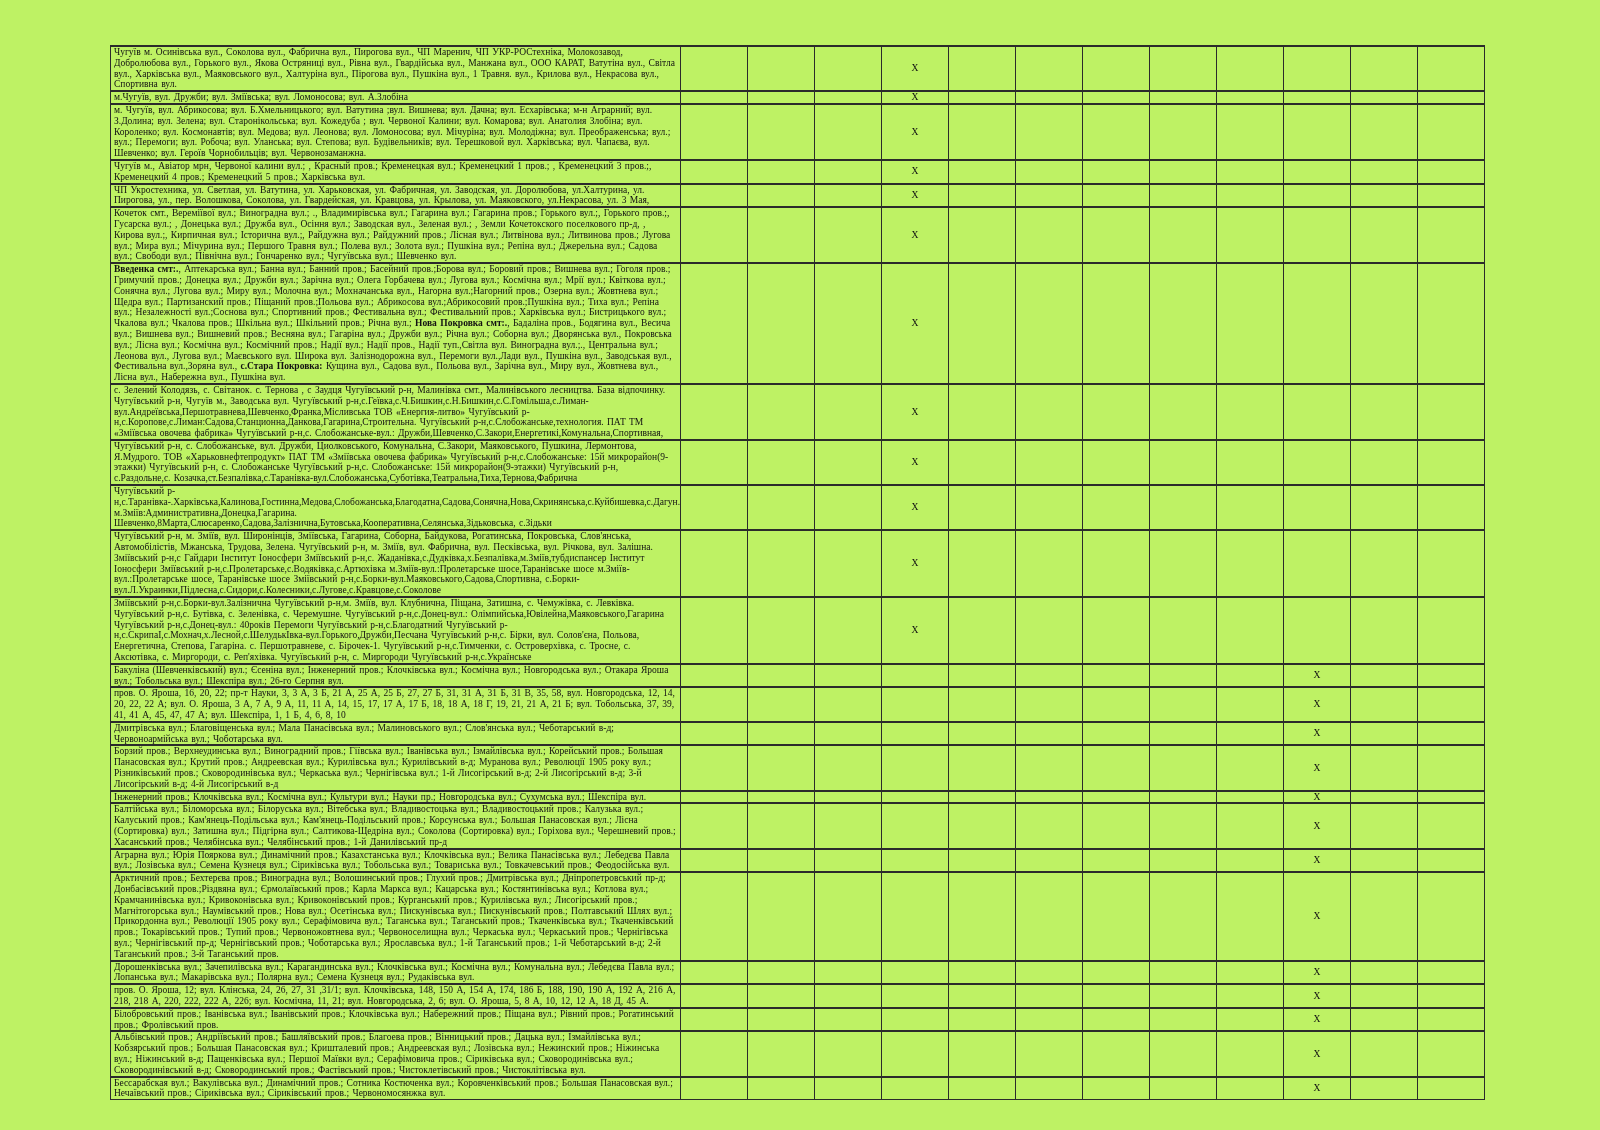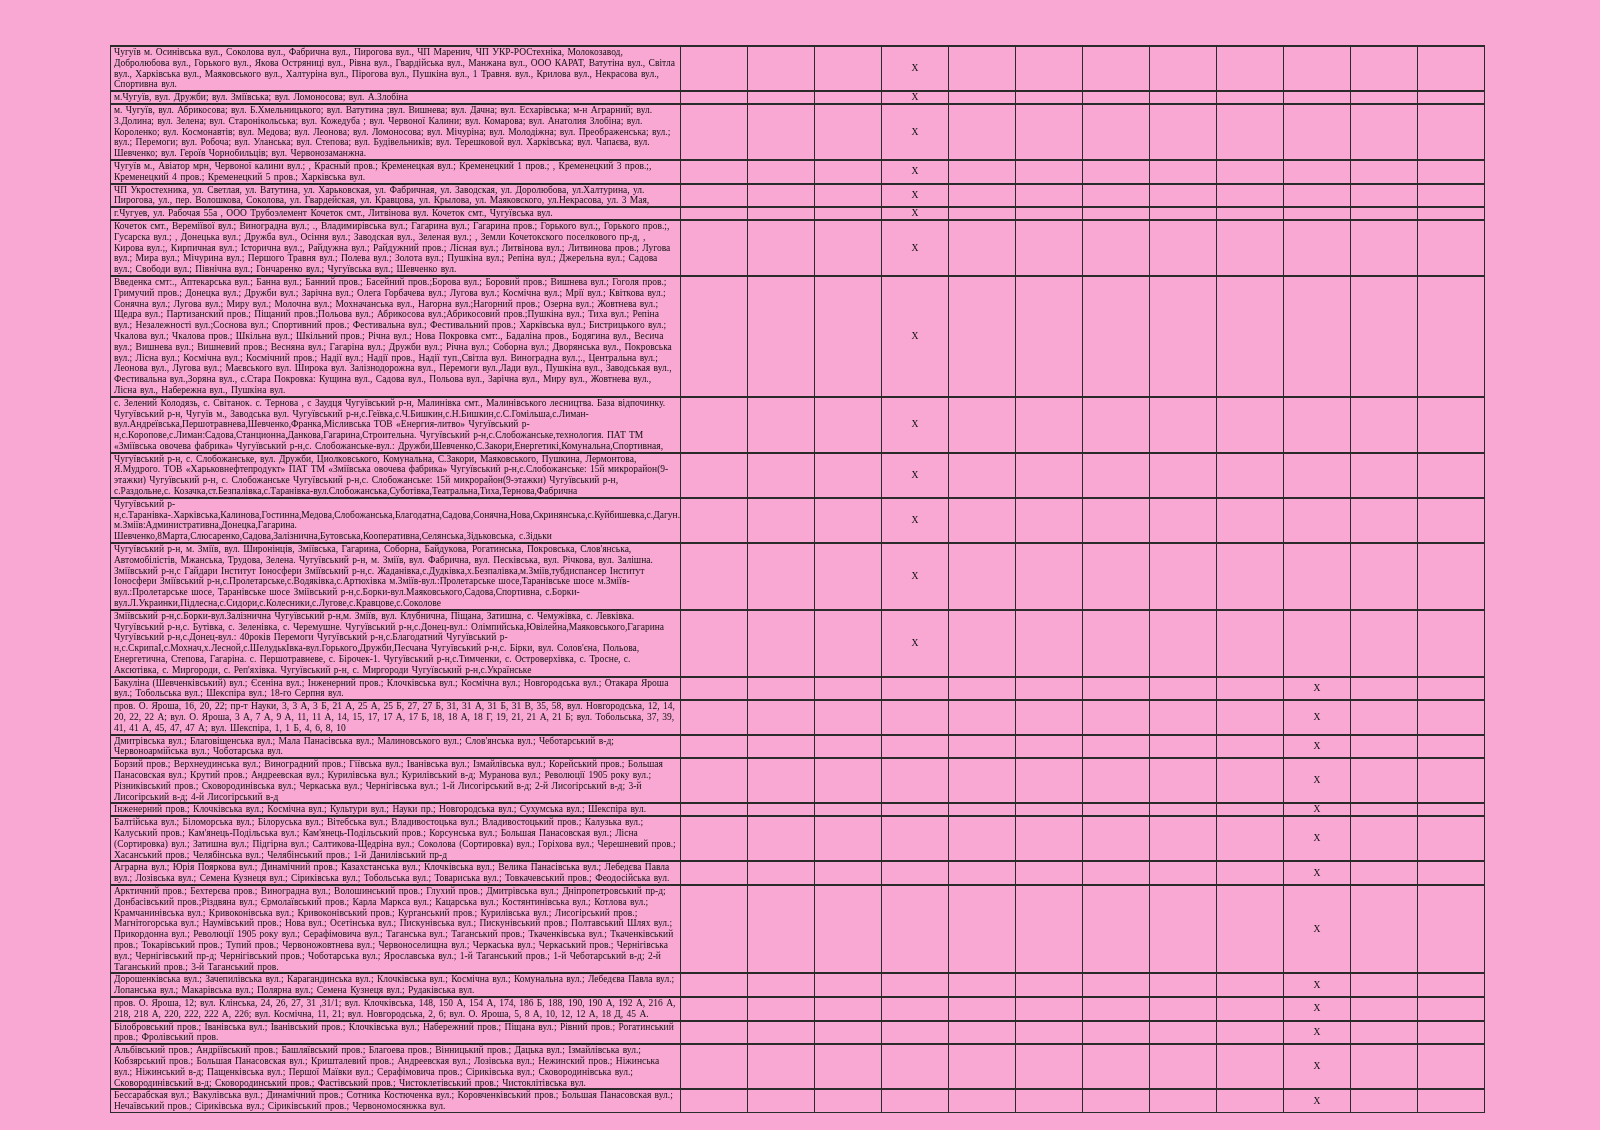--- a/index.html
+++ b/index.html
@@ -1,19 +1,19 @@
 <!DOCTYPE html>
 <html><head>
 <meta charset="utf-8">
 <style>
   html,body{margin:0;padding:0;background:#ffffff;}
   .page{
     position:relative;
     width:1600px;height:1130px;
-    background:#f9a8d4;
+    background:#bef264;
     font-family:"Liberation Serif","DejaVu Serif",serif;
     color:#000;
     overflow:hidden;
   }
   table.addr{
     position:absolute;left:110px;top:45px;
     width:1374px;
     border-collapse:separate;border-spacing:0;
     table-layout:fixed;
     border-top:1px solid #2b2b2b;border-left:1px solid #2b2b2b;
@@ -29,21 +29,21 @@
   }
   td.streets{
     text-align:left;
     word-spacing:1px;
   }
   td.mark{
     text-align:center;
     font-size:10px;
     padding:0;
   }
-  .b{font-weight:normal;}
+  .b{font-weight:bold;}
 </style>
 </head>
 <body>
 
 <div class="page">
   <table class="addr">
     <colgroup id="addr-colgroup">
         <col style="width: 570px;">
         <col style="width: 67px;">
         <col style="width: 67px;">
@@ -128,35 +128,20 @@
           <td class="mark"></td>
           <td class="mark"></td>
           <td class="mark"></td>
           <td class="mark"></td>
           <td class="mark"></td>
           <td class="mark"></td>
           <td class="mark"></td>
           <td class="mark"></td>
         </tr>
         <tr>
-          <td class="streets"><span>г.Чугуев, ул. Рабочая 55а , ООО Трубоэлемент  Кочеток смт., Литвінова вул. Кочеток смт., Чугуївська вул.</span></td>
-          <td class="mark"></td>
-          <td class="mark"></td>
-          <td class="mark"></td>
-          <td class="mark">X</td>
-          <td class="mark"></td>
-          <td class="mark"></td>
-          <td class="mark"></td>
-          <td class="mark"></td>
-          <td class="mark"></td>
-          <td class="mark"></td>
-          <td class="mark"></td>
-          <td class="mark"></td>
-        </tr>
-        <tr>
           <td class="streets"><span>Кочеток смт., Вереміївої вул.; Виноградна вул.; ., Владимирівська вул.; Гагарина вул.; Гагарина пров.;  Горького вул.;, Горького пров.;, Гусарска вул.; , Донецька вул.; Дружба вул., Осіння вул.; Заводская вул., Зеленая вул.; , Земли Кочетокского поселкового пр-д, , Кирова вул.;, Кирпичная вул.; Історична вул.;, Райдужна вул.; Райдужний пров.; Лісная вул.; Литвінова вул.;  Литвинова пров.;  Лугова вул.; Мира вул.; Мічурина вул.;  Першого Травня вул.;  Полева вул.;  Золота вул.; Пушкіна вул.; Репіна вул.;  Джерельна вул.; Садова вул.; Свободи вул.;  Північна вул.; Гончаренко вул.;  Чугуївська вул.;  Шевченко вул.</span></td>
           <td class="mark"></td>
           <td class="mark"></td>
           <td class="mark"></td>
           <td class="mark">X</td>
           <td class="mark"></td>
           <td class="mark"></td>
           <td class="mark"></td>
           <td class="mark"></td>
           <td class="mark"></td>
@@ -248,21 +233,21 @@
           <td class="mark"></td>
           <td class="mark"></td>
           <td class="mark"></td>
           <td class="mark"></td>
           <td class="mark"></td>
           <td class="mark"></td>
           <td class="mark"></td>
           <td class="mark"></td>
         </tr>
         <tr>
-          <td class="streets"><span>Бакуліна  (Шевченківський) вул.; Єсеніна вул.; Інженерний пров.; Клочківська вул.; Космічна вул.; Новгородська вул.; Отакара Яроша вул.; Тобольська вул.; Шекспіра вул.; 18-го Серпня вул.</span></td>
+          <td class="streets"><span>Бакуліна  (Шевченківський) вул.; Єсеніна вул.; Інженерний пров.; Клочківська вул.; Космічна вул.; Новгородська вул.; Отакара Яроша вул.; Тобольська вул.; Шекспіра вул.; 26-го Серпня вул.</span></td>
           <td class="mark"></td>
           <td class="mark"></td>
           <td class="mark"></td>
           <td class="mark"></td>
           <td class="mark"></td>
           <td class="mark"></td>
           <td class="mark"></td>
           <td class="mark"></td>
           <td class="mark"></td>
           <td class="mark">X</td>

